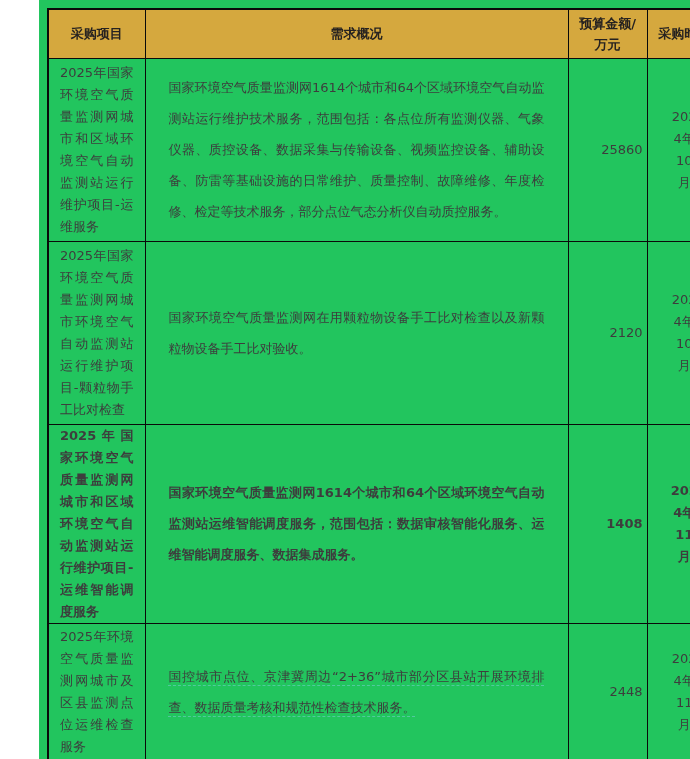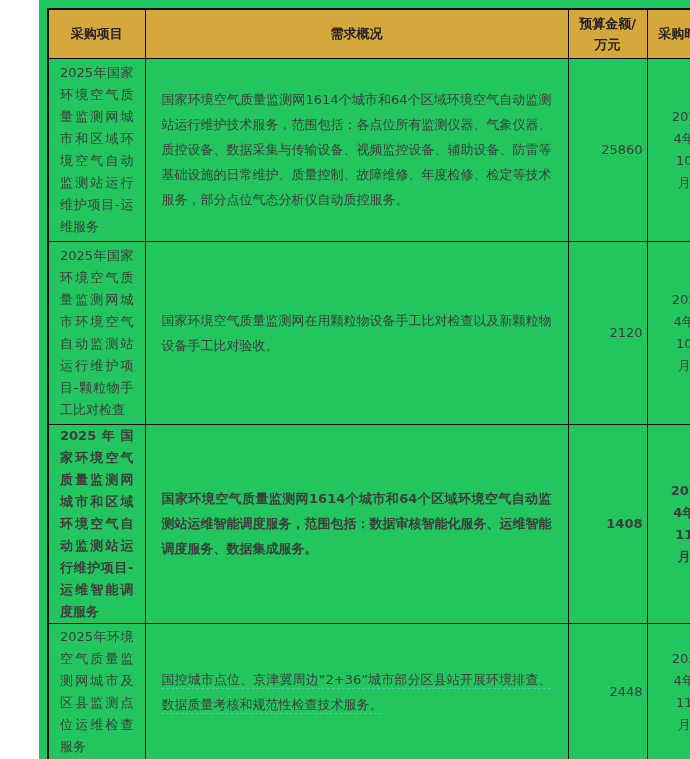--- a/index.html
+++ b/index.html
@@ -56,23 +56,23 @@
     padding: 0 6px;
     text-align: center;
   }
   td.proj {
     padding: 0 11px;
     text-align: justify;
     line-height: 22px;
     word-break: break-all;
   }
   td.req {
-    padding: 0 16px;
+    padding: 0 23px;
     text-align: justify;
-    line-height: 25px;
+    line-height: 31px;
     word-break: break-all;
   }
   td.num {
     text-align: right;
     padding: 0 4px;
     line-height: 22px;
   }
   td.time {
     text-align: center;
     padding: 0 22px;

